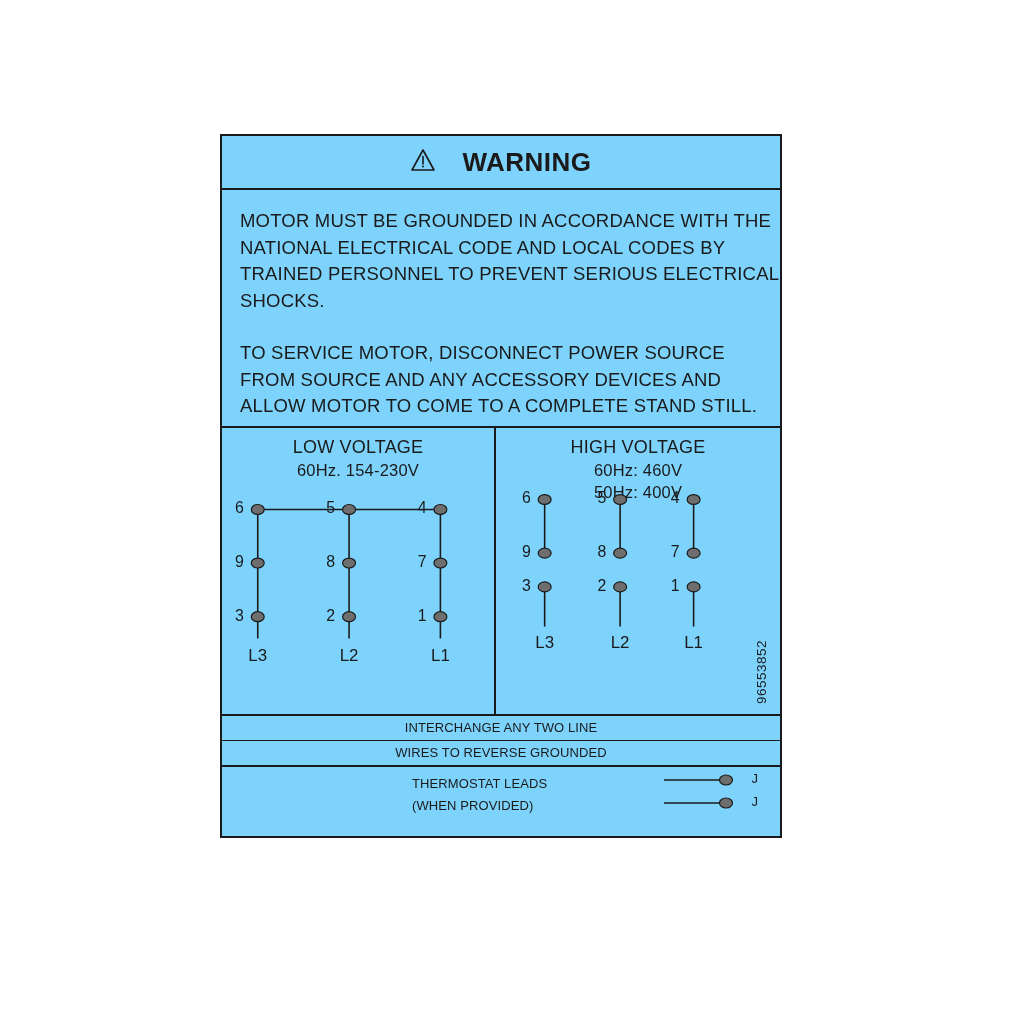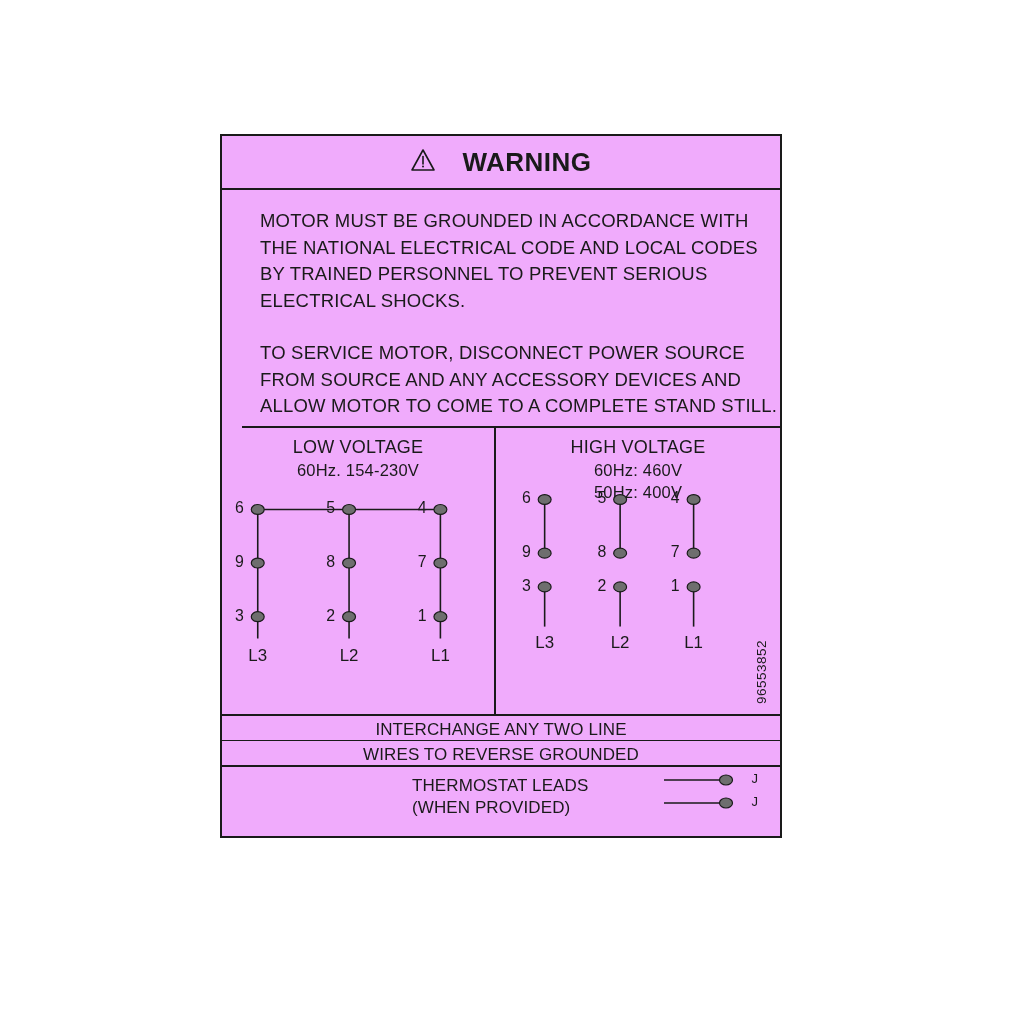--- a/index.html
+++ b/index.html
@@ -17,21 +17,21 @@
   }
 
   #plate {
     position: absolute;
     left: 220px;
     top: 134px;
     width: 562px;
     height: 704px;
     border: 2px solid #1a1a1a;
     box-sizing: border-box;
-    background: #f0abfc;
+    background: #7dd3fc;
   }
 
   
   .warn-header {
     height: 52px;
     border-bottom: 2px solid #1a1a1a;
     display: flex;
     align-items: center;
     justify-content: center;
     gap: 26px;
@@ -45,21 +45,20 @@
     width: 26px;
     height: 26px;
   }
 
   
   .warn-body {
     padding: 18px 0 16px 18px;
     border-bottom: 2px solid #1a1a1a;
     height: 238px;
     box-sizing: border-box;
-    margin-left: 20px;
   }
   .warn-body p {
     margin: 0;
     font-size: 18.5px;
     line-height: 26.5px;
     letter-spacing: 0.2px;
   }
   .warn-body p.gap {
     margin-top: 26px;
   }
@@ -129,21 +128,21 @@
   .foot-r3 {
     height: 22px;
     position: relative;
   }
   .foot-r4 {
     height: 24px;
     position: relative;
   }
   .foot-txt {
     position: absolute;
-    font-size: 17px;
+    font-size: 13px;
     letter-spacing: 0.1px;
     white-space: nowrap;
   }
   .foot-center {
     left: 50%;
     transform: translateX(-50%);
     top: 4px;
   }
   .foot-left {
     left: 190px;

